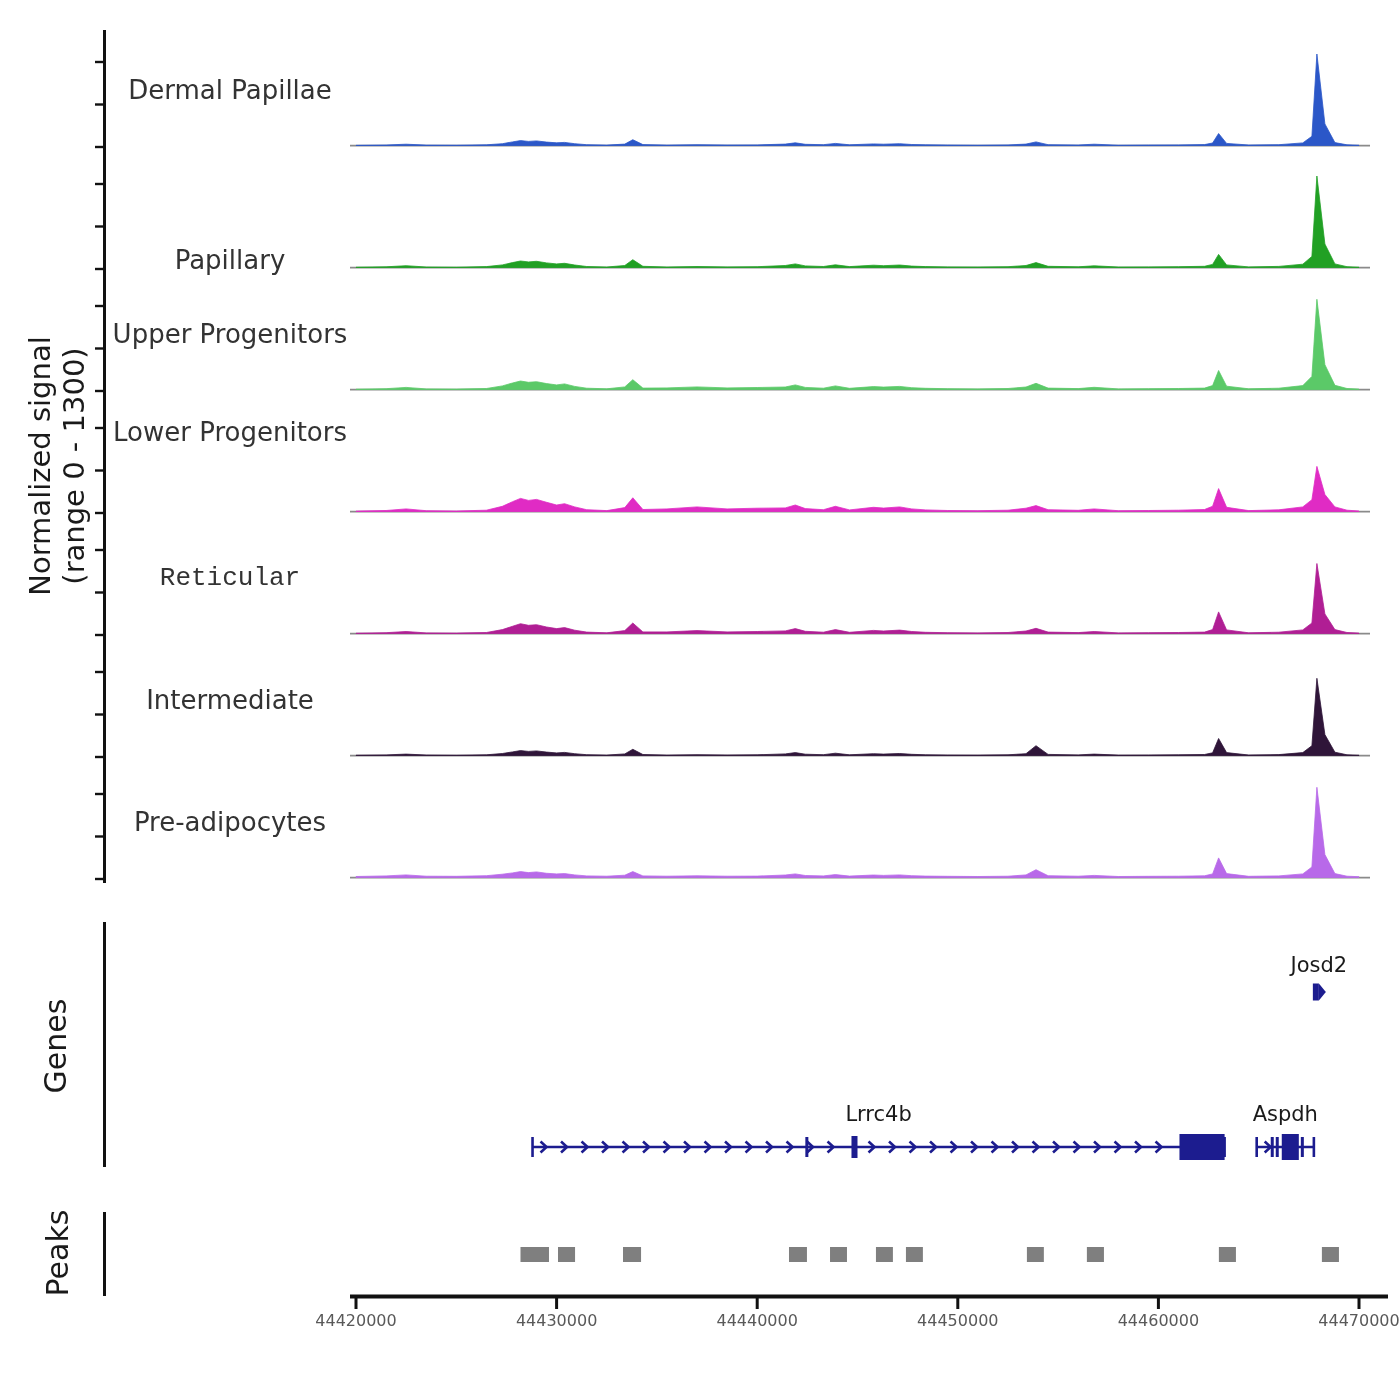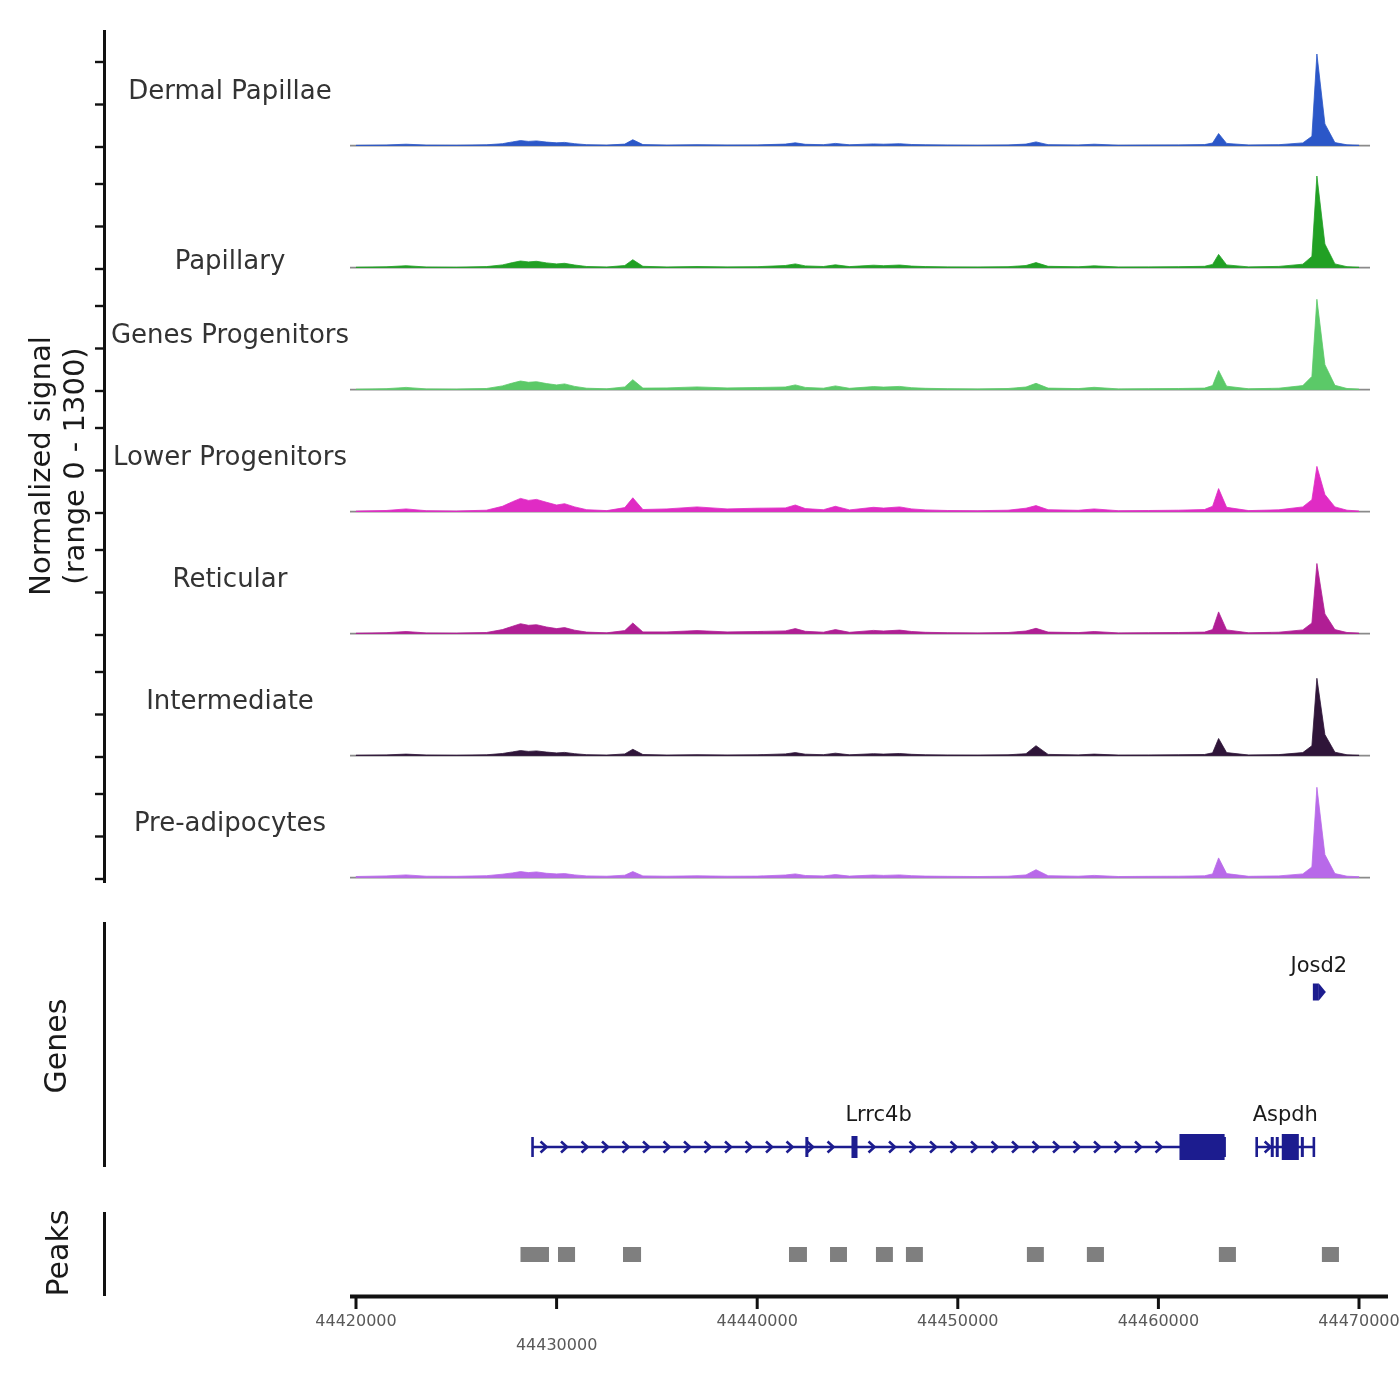--- a/index.html
+++ b/index.html
@@ -24,23 +24,23 @@
 <div class="page">
 
   <div class="ylab sig">
     <div>Normalized signal</div>
     <div>(range 0 - 1300)</div>
   </div>
 
   <div id="track-labels">
       <div class="tracklabel" style="top: 75px;">Dermal Papillae</div>
       <div class="tracklabel" style="top: 197px; margin-top: 48px;">Papillary</div>
-      <div class="tracklabel" style="top: 319px;">Genes Progenitors</div>
-      <div class="tracklabel" style="top: 441px; text-align: center;">Lower Progenitors</div>
-      <div class="tracklabel" style="top: 563px;">Reticular</div>
+      <div class="tracklabel" style="top: 319px;">Upper Progenitors</div>
+      <div class="tracklabel" style="top: 417px; text-align: center;">Lower Progenitors</div>
+      <div class="tracklabel" style="top: 563px; font-family: Liberation Mono, monospace;">Reticular</div>
       <div class="tracklabel" style="top: 685px;">Intermediate</div>
       <div class="tracklabel" style="top: 807px;">Pre-adipocytes</div>
     </div>
   <div id="tracks">
       <div class="track" style="top: 0px;">
         <svg width="1020" height="122" viewBox="0 0 1020 122" style="position: absolute; left: 0px; top: 0px;">
           <line x1="0" x2="1020" y1="120.7" y2="120.7" stroke="#8a8a8a" stroke-width="1.8"></line>
           <polygon points="6.0,120.5 6.0,120.3 36.1,120.0 56.1,119.2 76.2,120.1 106.3,120.2 136.4,119.8 152.4,118.7 162.5,116.9 170.5,115.6 178.5,116.4 186.5,115.9 196.6,117.1 206.6,117.8 214.6,117.4 224.7,118.7 236.7,119.7 256.8,120.1 274.8,119.1 282.8,114.7 292.9,119.6 316.9,120.1 347.0,119.7 377.1,120.0 407.2,119.9 435.3,119.1 445.3,117.8 455.3,119.3 473.4,119.7 485.4,118.4 499.5,119.8 523.5,118.9 533.6,119.2 549.6,118.7 561.7,119.5 575.7,119.8 597.8,120.0 627.9,120.2 658.0,119.9 676.0,119.1 686.0,116.9 698.1,119.7 728.2,120.0 744.2,119.2 768.3,120.2 798.4,120.0 828.5,119.9 854.5,119.6 862.6,118.0 868.6,108.5 876.6,118.4 898.7,120.0 928.8,119.7 952.8,117.9 961.9,111.3 966.9,29.0 974.9,98.9 984.9,117.6 997.0,119.8 1009.0,120.2 1009.0,120.5" fill="#2B57C8" stroke="#2B57C8" stroke-width="0.8"></polygon>
         </svg>
       </div>
@@ -185,20 +185,20 @@
       <rect x="525.9552" y="7" width="16.950699999999983" height="15" fill="#7F7F7F"></rect>
       <rect x="555.9449" y="7" width="16.950699999999983" height="15" fill="#7F7F7F"></rect>
       <rect x="676.9067" y="7" width="16.950699999999983" height="15" fill="#7F7F7F"></rect>
       <rect x="736.8861" y="7" width="17.05099999999993" height="15" fill="#7F7F7F"></rect>
       <rect x="868.8809" y="7" width="17.051000000000045" height="15" fill="#7F7F7F"></rect>
       <rect x="971.889" y="7" width="17.051000000000045" height="15" fill="#7F7F7F"></rect>
     </svg>
 
   <div id="x-tick-labels">
       <div class="xtick" style="left: 271px;">44420000</div>
-      <div class="xtick" style="left: 471.6px; margin-top: 24px;">44430000</div>
+      <div class="xtick" style="left: 471.6px;">44430000</div>
       <div class="xtick" style="left: 672.2px;">44440000</div>
       <div class="xtick" style="left: 872.8px;">44450000</div>
       <div class="xtick" style="left: 1073.4px;">44460000</div>
       <div class="xtick" style="left: 1274px;">44470000</div>
     </div>
 
 </div>
 
 </body></html>

